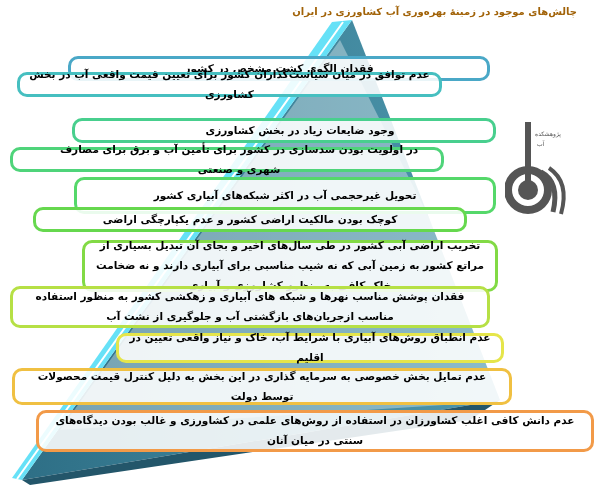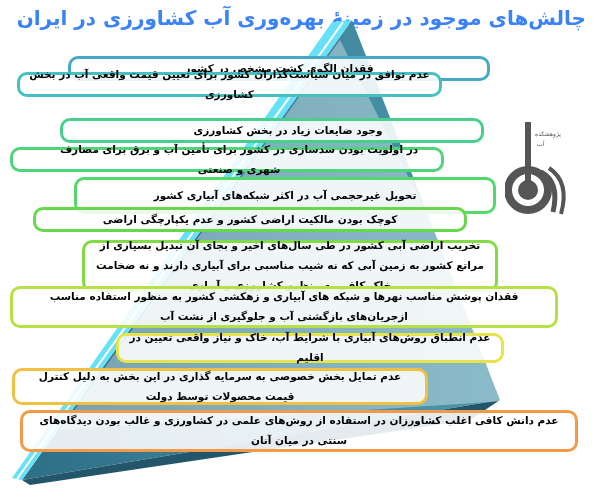--- a/index.html
+++ b/index.html
@@ -2,22 +2,22 @@
 <html><head>
   <meta charset="utf-8">
   <style>
     html, body { margin: 0; padding: 0; }
     body {
       width: 600px; height: 502px; position: relative; overflow: hidden;
       background: #ffffff;
       font-family: "DejaVu Sans", sans-serif;
     }
     .title {
-      position: absolute; top: 6px; right: 14px;
-      font-size: 20px; font-weight: bold; color: #3b82f6;
+      position: absolute; top: 6px; right: 23px;
+      font-size: 10px; font-weight: bold; color: #a16207;
       direction: rtl; white-space: nowrap;
     }
     svg.pyramid { position: absolute; left: 0; top: 0; }
     .logo { position: absolute; left: 505px; top: 122px; width: 80px; height: 100px; }
     .box {
       position: absolute; box-sizing: border-box;
       border: 3px solid #4aa9c4; border-radius: 10px;
       background: rgba(255,255,255,0.88);
       direction: rtl;
       display: flex; align-items: center; justify-content: center;
@@ -58,39 +58,39 @@
   <text x="30" y="14" font-size="6" fill="#555">پژوهشکده</text>
   <text x="32" y="24" font-size="6" fill="#555">آب</text>
 </svg>
 
 <div class="box" style="left:68px;top:56px;width:422px;height:25px;border-color:#4aa8c7;">
     <span>فقدان الگوی کشت مشخص در کشور</span>
   </div>
 <div class="box" style="left:17px;top:72px;width:425px;height:25px;border-color:#46bfc0;">
     <span>عدم توافق در میان سیاست‌گذاران کشور برای تعیین قیمت واقعی آب در بخش کشاورزی</span>
   </div>
-<div class="box" style="left:60px;top:118px;width:424px;height:25px;border-color:#48cf8e;padding-left:40px;">
+<div class="box" style="left:72px;top:118px;width:424px;height:25px;border-color:#48cf8e;padding-left:40px;">
     <span>وجود ضایعات زیاد در بخش کشاورزی</span>
   </div>
 <div class="box" style="left:10px;top:147px;width:434px;height:25px;border-color:#4fd47a;padding-left:32px;">
     <span>در اولویت بودن سدسازی در کشور برای تأمین آب و برق برای مصارف شهری و صنعتی</span>
   </div>
 <div class="box" style="left:74px;top:177px;width:422px;height:37px;border-color:#55d86a;">
     <span>تحویل غیرحجمی آب در اکثر شبکه‌های آبیاری کشور</span>
   </div>
 <div class="box" style="left:10px;top:207px;width:434px;height:25px;border-color:#66d84e;margin-left:23px;">
     <span>کوچک بودن مالکیت اراضی کشور و عدم یکپارچگی اراضی</span>
   </div>
 <div class="box" style="left:82px;top:240px;width:416px;height:52px;border-color:#82da45;">
     <span>تخریب اراضی آبی کشور در طی سال‌های اخیر و بجای آن تبدیل بسیاری از مراتع کشور به زمین آبی که نه شیب مناسبی برای آبیاری دارند و نه ضخامت خاک کافی به منظور کشاورزی و آبیاری</span>
   </div>
-<div class="box" style="left:10px;top:286px;width:548px;height:42px;border-color:#b6e045;">
+<div class="box" style="left:10px;top:286px;width:480px;height:42px;border-color:#b6e045;">
     <span>فقدان پوشش مناسب نهرها و شبکه های آبیاری و زهکشی کشور به منظور استفاده مناسب ازجریان‌های بازگشتی آب و جلوگیری از نشت آب</span>
   </div>
 <div class="box" style="left:116px;top:333px;width:388px;height:30px;border-color:#e5e54a;">
     <span>عدم انطباق روش‌های آبیاری با شرایط آب، خاک و نیاز واقعی تعیین در اقلیم</span>
   </div>
-<div class="box" style="left:12px;top:368px;width:416px;height:37px;border-color:#f0c042;">
+<div class="box" style="left:12px;top:368px;width:500px;height:37px;border-color:#f0c042;">
     <span>عدم تمایل بخش خصوصی به سرمایه گذاری در این بخش به دلیل کنترل قیمت محصولات توسط دولت</span>
   </div>
-<div class="box" style="left:20px;top:410px;width:558px;height:42px;border-color:#f29a48;">
+<div class="box" style="left:36px;top:410px;width:558px;height:42px;border-color:#f29a48;">
     <span>عدم دانش کافی اغلب کشاورزان در استفاده از روش‌های علمی در کشاورزی و غالب بودن دیدگاه‌های سنتی در میان آنان</span>
   </div>
 
 </body></html>

